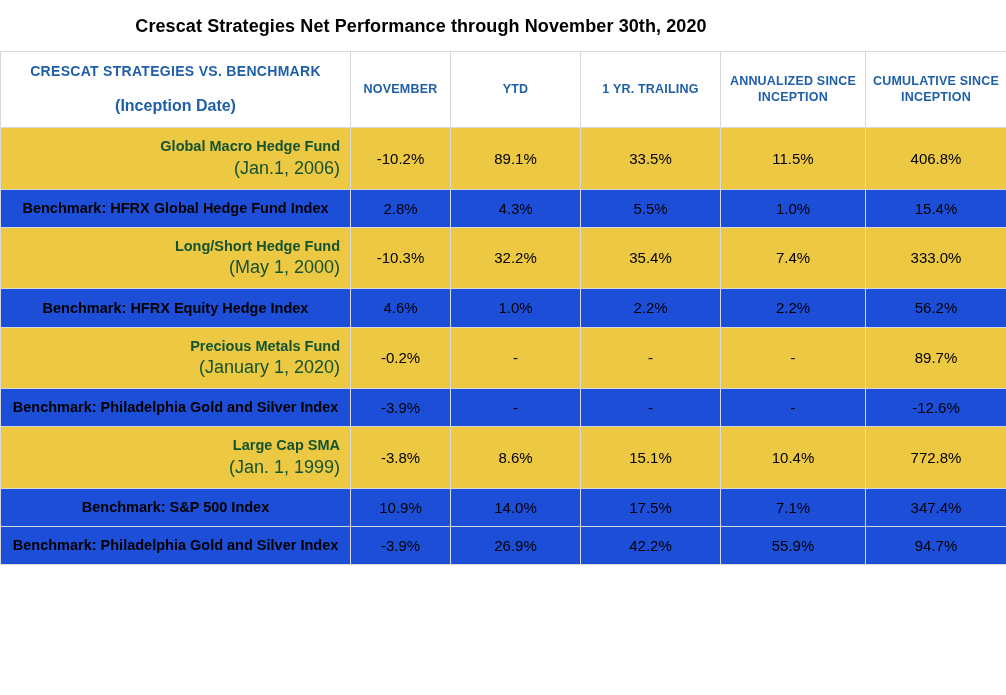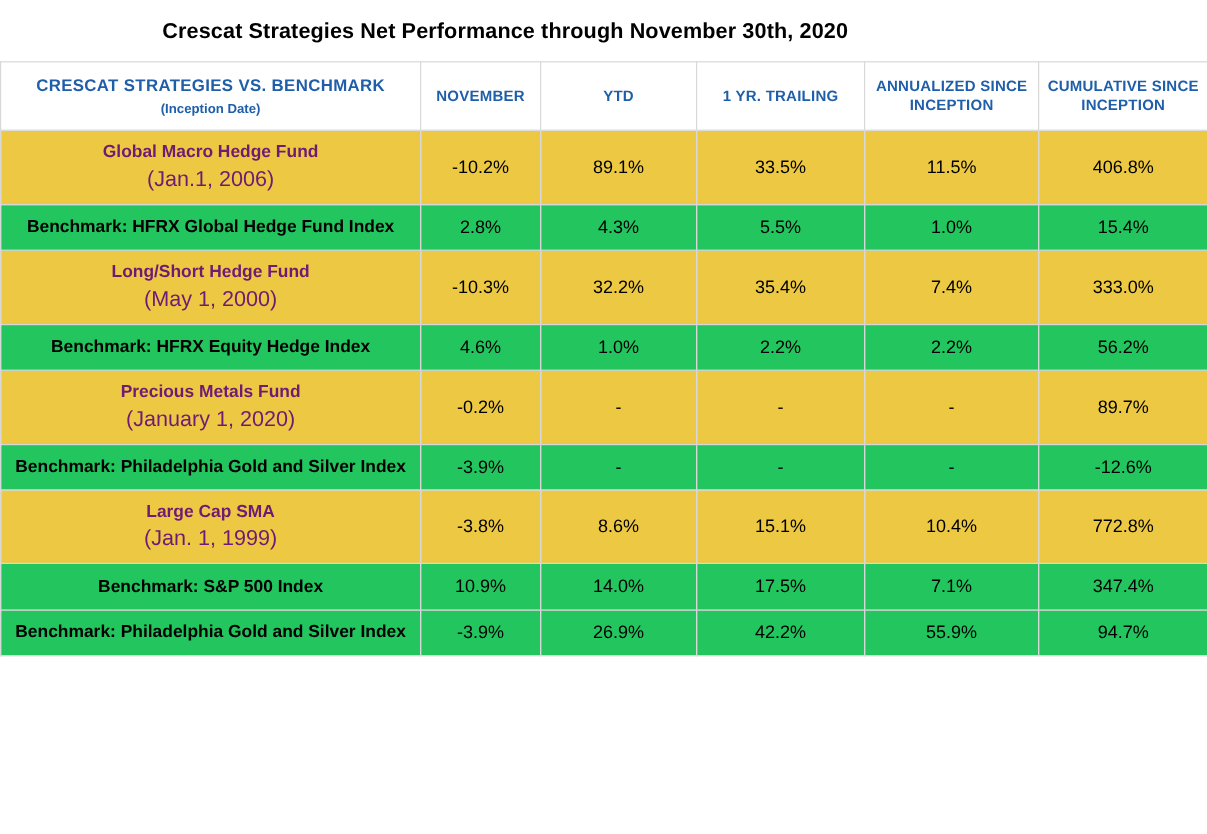--- a/index.html
+++ b/index.html
@@ -53,25 +53,25 @@
     background: #ffffff;
     line-height: 1.3;
     letter-spacing: 0.2px;
   }
   thead th.head-label {
     font-size: 14px;
     letter-spacing: 0.3px;
   }
   thead th .sub {
     display: block;
-    font-size: 11px;
+    font-size: 16px;
     font-weight: bold;
     text-transform: none;
     letter-spacing: 0;
-    margin-top: 4px;
+    margin-top: 16px;
   }
   tbody td {
     border: 1px solid #d8d8d8;
     font-size: 15px;
     text-align: center;
     vertical-align: middle;
     padding: 9px 6px;
     line-height: 1.28;
   }
   tbody td.name {
@@ -83,24 +83,25 @@
   tbody td.name .sub {
     display: block;
     font-weight: normal;
     font-size: 18px;
     margin-top: 1px;
   }
   tr.fund td {
     background: #ecc843;
   }
   tr.bench td {
-    background: #22c55e;
+    background: #1d4ed8;
   }
   tr.fund td.name {
-    color: #701a75;
+    color: #14532d;
+    text-align: right;
   }
 </style>
 </head>
 <body>
 
 <div class="page">
 
   <div class="title">Crescat Strategies Net Performance through November 30th, 2020</div>
 
   <table class="perf">

